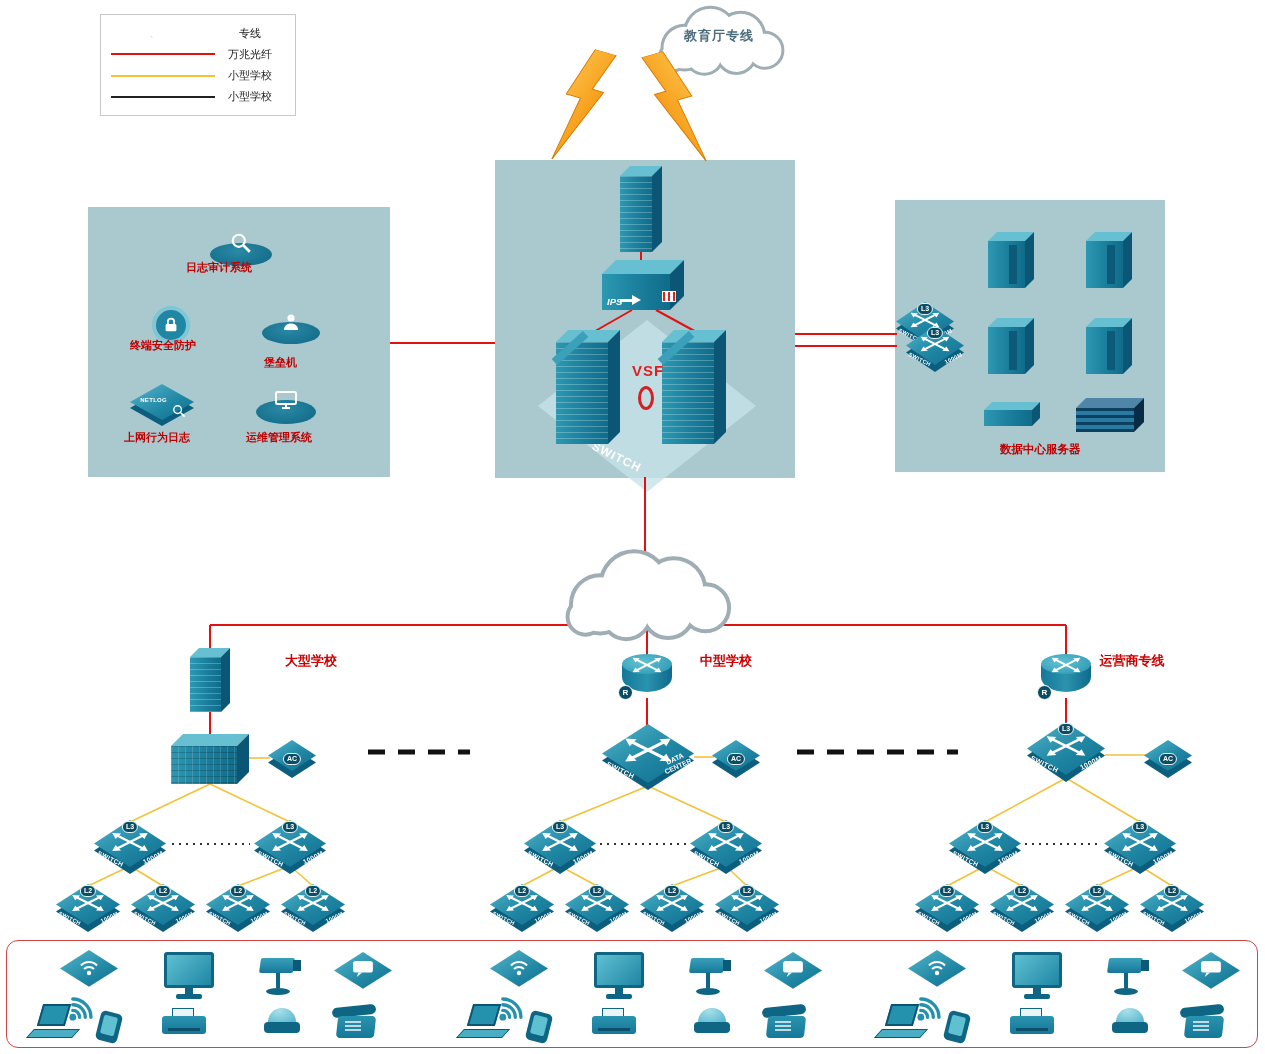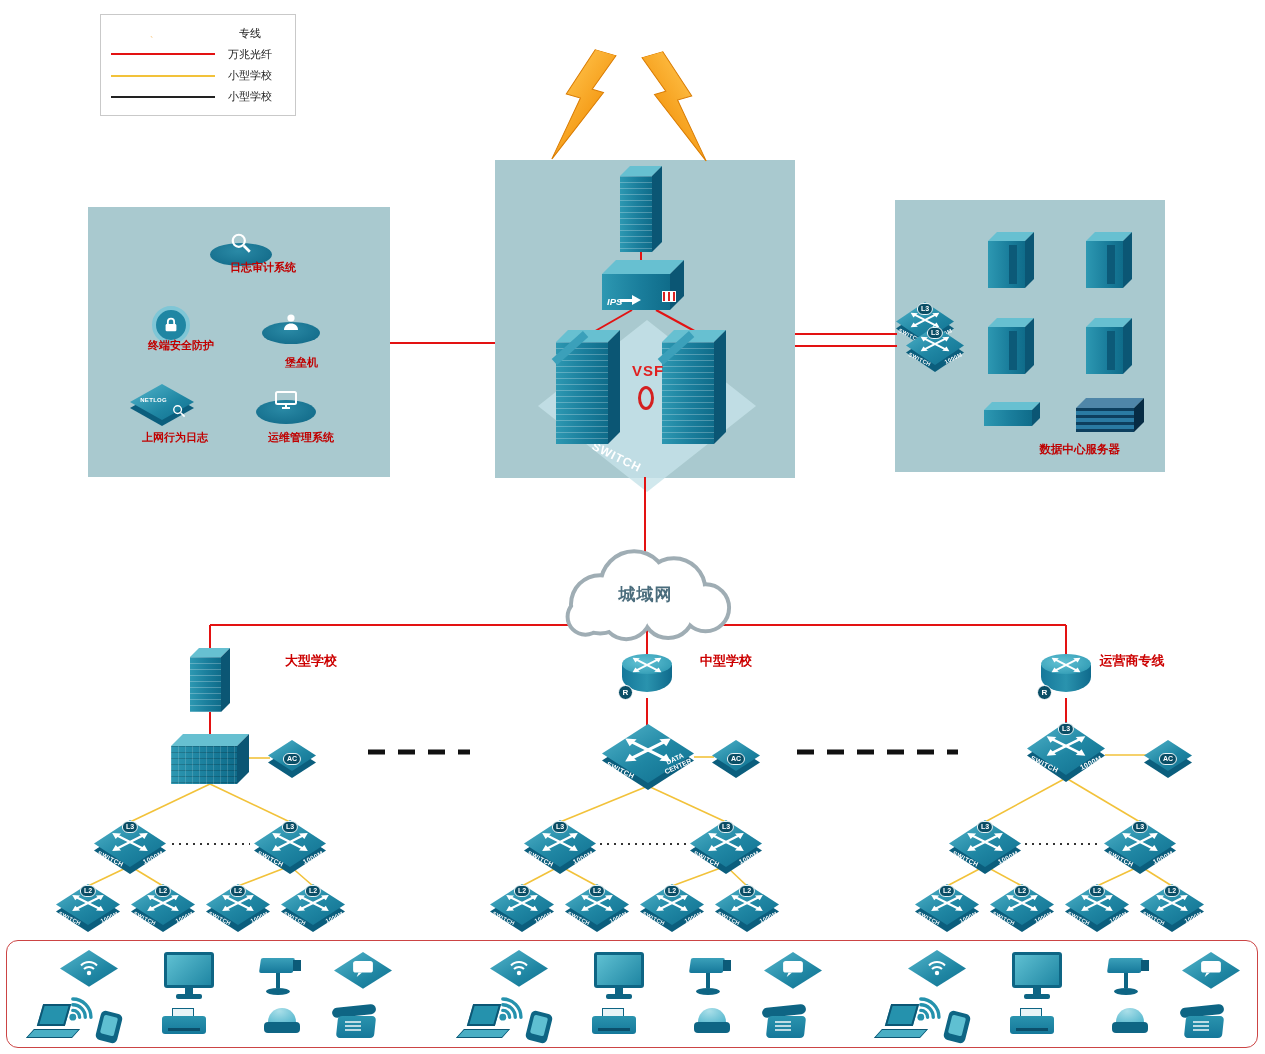--- a/index.html
+++ b/index.html
@@ -11,21 +11,21 @@
   .zone{position:absolute;background:#a9c9cf;z-index:0}
 
   
   .lines{position:absolute;left:0;top:0;z-index:2;pointer-events:none}
 
   .dev,.txt{position:absolute}
   .dev{z-index:3}
   .txt{z-index:4}
 
   
-  .lbl-red{color:#c00000;font:bold 11px "Liberation Serif",serif;text-align:right}
+  .lbl-red{color:#c00000;font:bold 11px "Liberation Serif",serif;text-align:left}
   .school-name{color:#cc0000;font:bold 13px "Liberation Serif",serif;text-align:center}
 
   
   .legend{position:absolute;left:100px;top:14px;width:196px;height:102px;background:#fff;border:1px solid #c9c9c9;z-index:5;padding:8px 10px;display:flex;flex-direction:column;justify-content:space-between}
   .legend .row{display:flex;align-items:center;height:20px}
   .legend .samp{width:104px;display:flex;align-items:center;justify-content:center}
   .legend .lab{flex:1;text-align:center;font-size:11px;color:#222}
   .ls{width:104px;height:0;border-top-style:solid}
   .ls-red{border-top-width:2px;border-top-color:#e31212}
   .ls-yel{border-top-width:2px;border-top-color:#f2c23a}
@@ -296,20 +296,26 @@
       <span class="lab">小型学校</span>
     </div>
     <div class="row">
       <span class="samp">
           <span class="ls ls-blk"></span>
         </span>
       <span class="lab">小型学校</span>
     </div>
   </div>
 
+  <div class="cloud" style="left:640px;top:0;width:158px;height:78px">
+    <svg viewBox="0 0 170 90">
+        <use href="#cld"></use>
+      </svg>
+    <div class="ct">教育厅专线</div>
+  </div>
 
   <svg class="bolt" style="left:560px;top:48px;transform:rotate(16deg)" width="46" height="118" viewBox="0 0 44 120">
       <use href="#bolt"></use>
     </svg>
   <svg class="bolt" style="left:652px;top:50px;transform:rotate(-16deg) scaleX(-1)" width="46" height="118" viewBox="0 0 44 120">
       <use href="#bolt"></use>
     </svg>
 
   <div class="t3 grill dev" style="left:620px;top:166px;width:42px;height:86px;--d:10px">
     <div class="tf"></div>
@@ -434,21 +440,20 @@
       <div class="tf"></div>
       <div class="tt"></div>
       <div class="ts"></div>
     </div>
   <div class="txt lbl-red" style="left:1000px;top:442px;width:120px;font-size:11.5px">数据中心服务器</div>
 
   <div class="cloud big" style="left:528px;top:542px;width:235px;height:102px">
     <svg viewBox="0 0 170 90">
         <use href="#cld"></use>
       </svg>
-    <div class="ct">城域网</div>
   </div>
 
   <div class="txt school-name" style="left:273px;top:652px;width:76px">大型学校</div>
   <div class="txt school-name" style="left:688px;top:652px;width:76px">中型学校</div>
   <div class="txt school-name" style="left:1094px;top:652px;width:76px">运营商专线</div>
 
   <div class="t3 grill dev" style="left:190px;top:648px;width:40px;height:64px;--d:9px">
       <div class="tf"></div>
       <div class="tt"></div>
       <div class="ts"></div>

